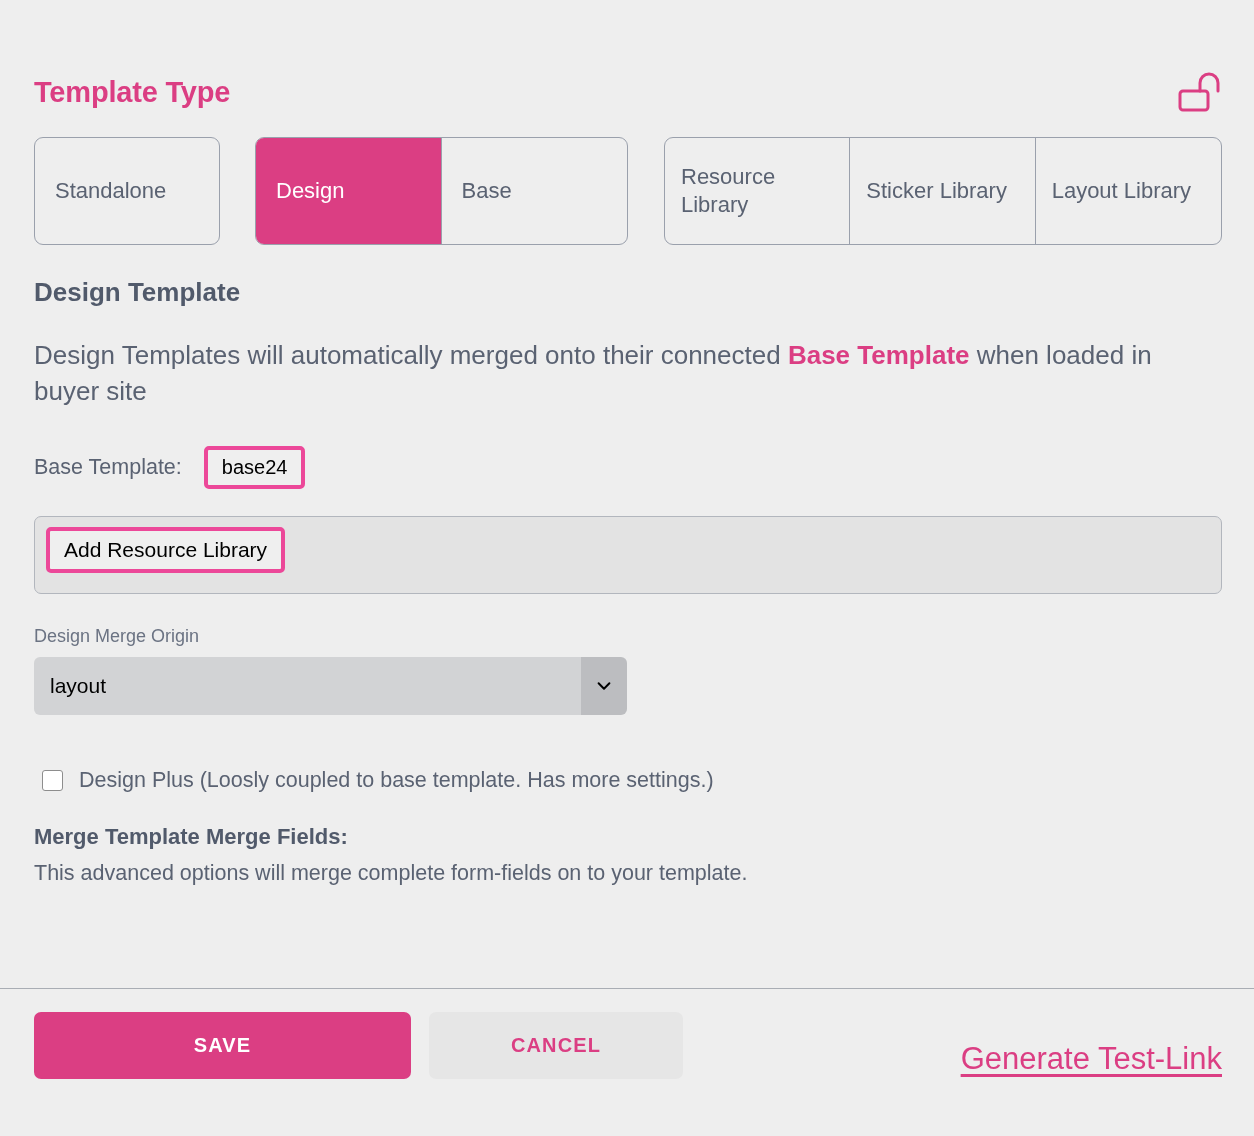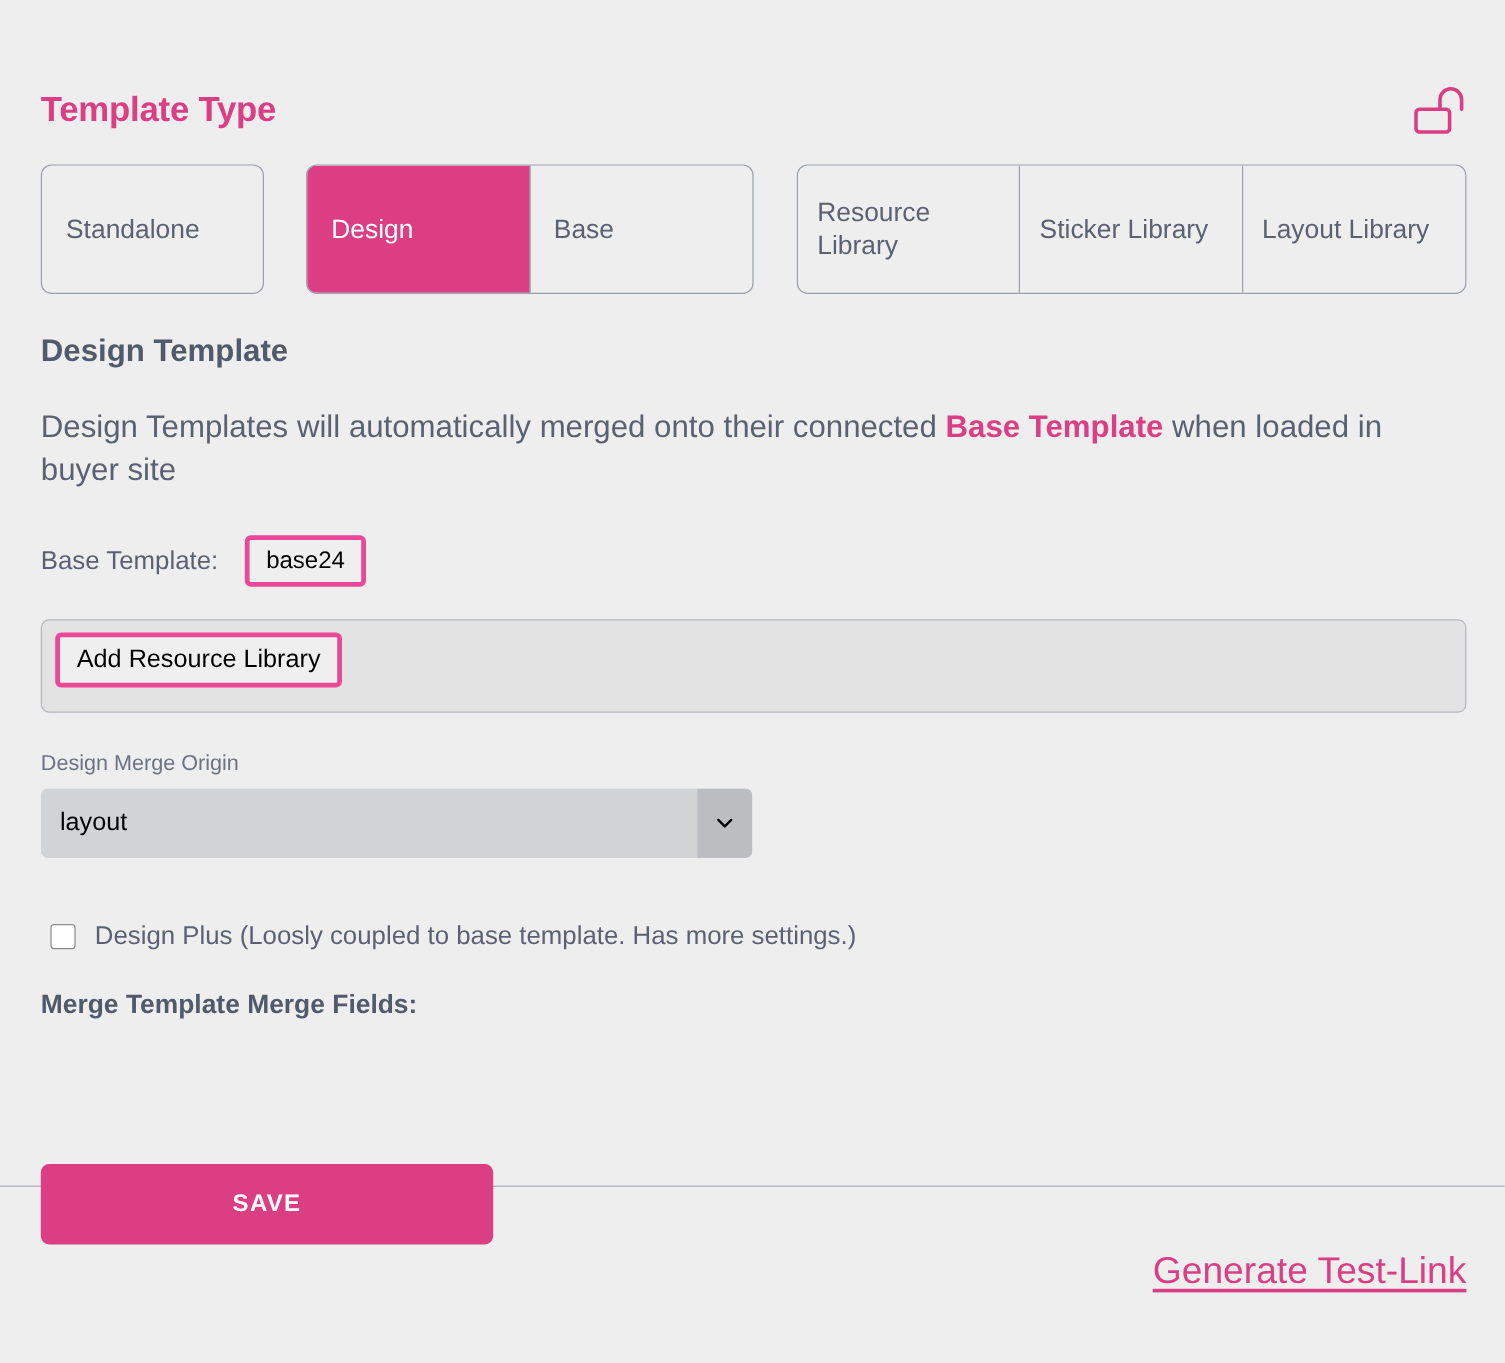--- a/index.html
+++ b/index.html
@@ -256,21 +256,21 @@
     position: absolute;
     left: 0;
     top: 988px;
     width: 1254px;
     height: 1px;
     background: #a9adb4;
   }
   .footer {
     position: absolute;
     left: 0;
-    top: 970px;
+    top: 1012px;
     width: 1172px;
     height: 67px;
     padding-left: 44px;
   }
   .btn-save, .btn-cancel {
     position: absolute;
     top: 0;
     height: 67px;
     border: none;
     border-radius: 7px;
@@ -369,21 +369,23 @@
       </svg>
     </div>
   </div>
 
   <div class="design-plus-row">
     <input type="checkbox" class="cbx" style="">
     <span class="txt">Design Plus (Loosly coupled to base template. Has more settings.)</span>
   </div>
 
   <div class="merge-title">Merge Template Merge Fields:</div>
+  <div class="merge-desc">This advanced options will merge complete form-fields on to your template.</div>
 
 
   <div class="divider"></div>
   <div class="footer">
     <button class="btn-save">SAVE</button>
+    <button class="btn-cancel">CANCEL</button>
   </div>
   <a class="test-link">Generate Test-Link</a>
 
 </div>
 
 </body></html>

